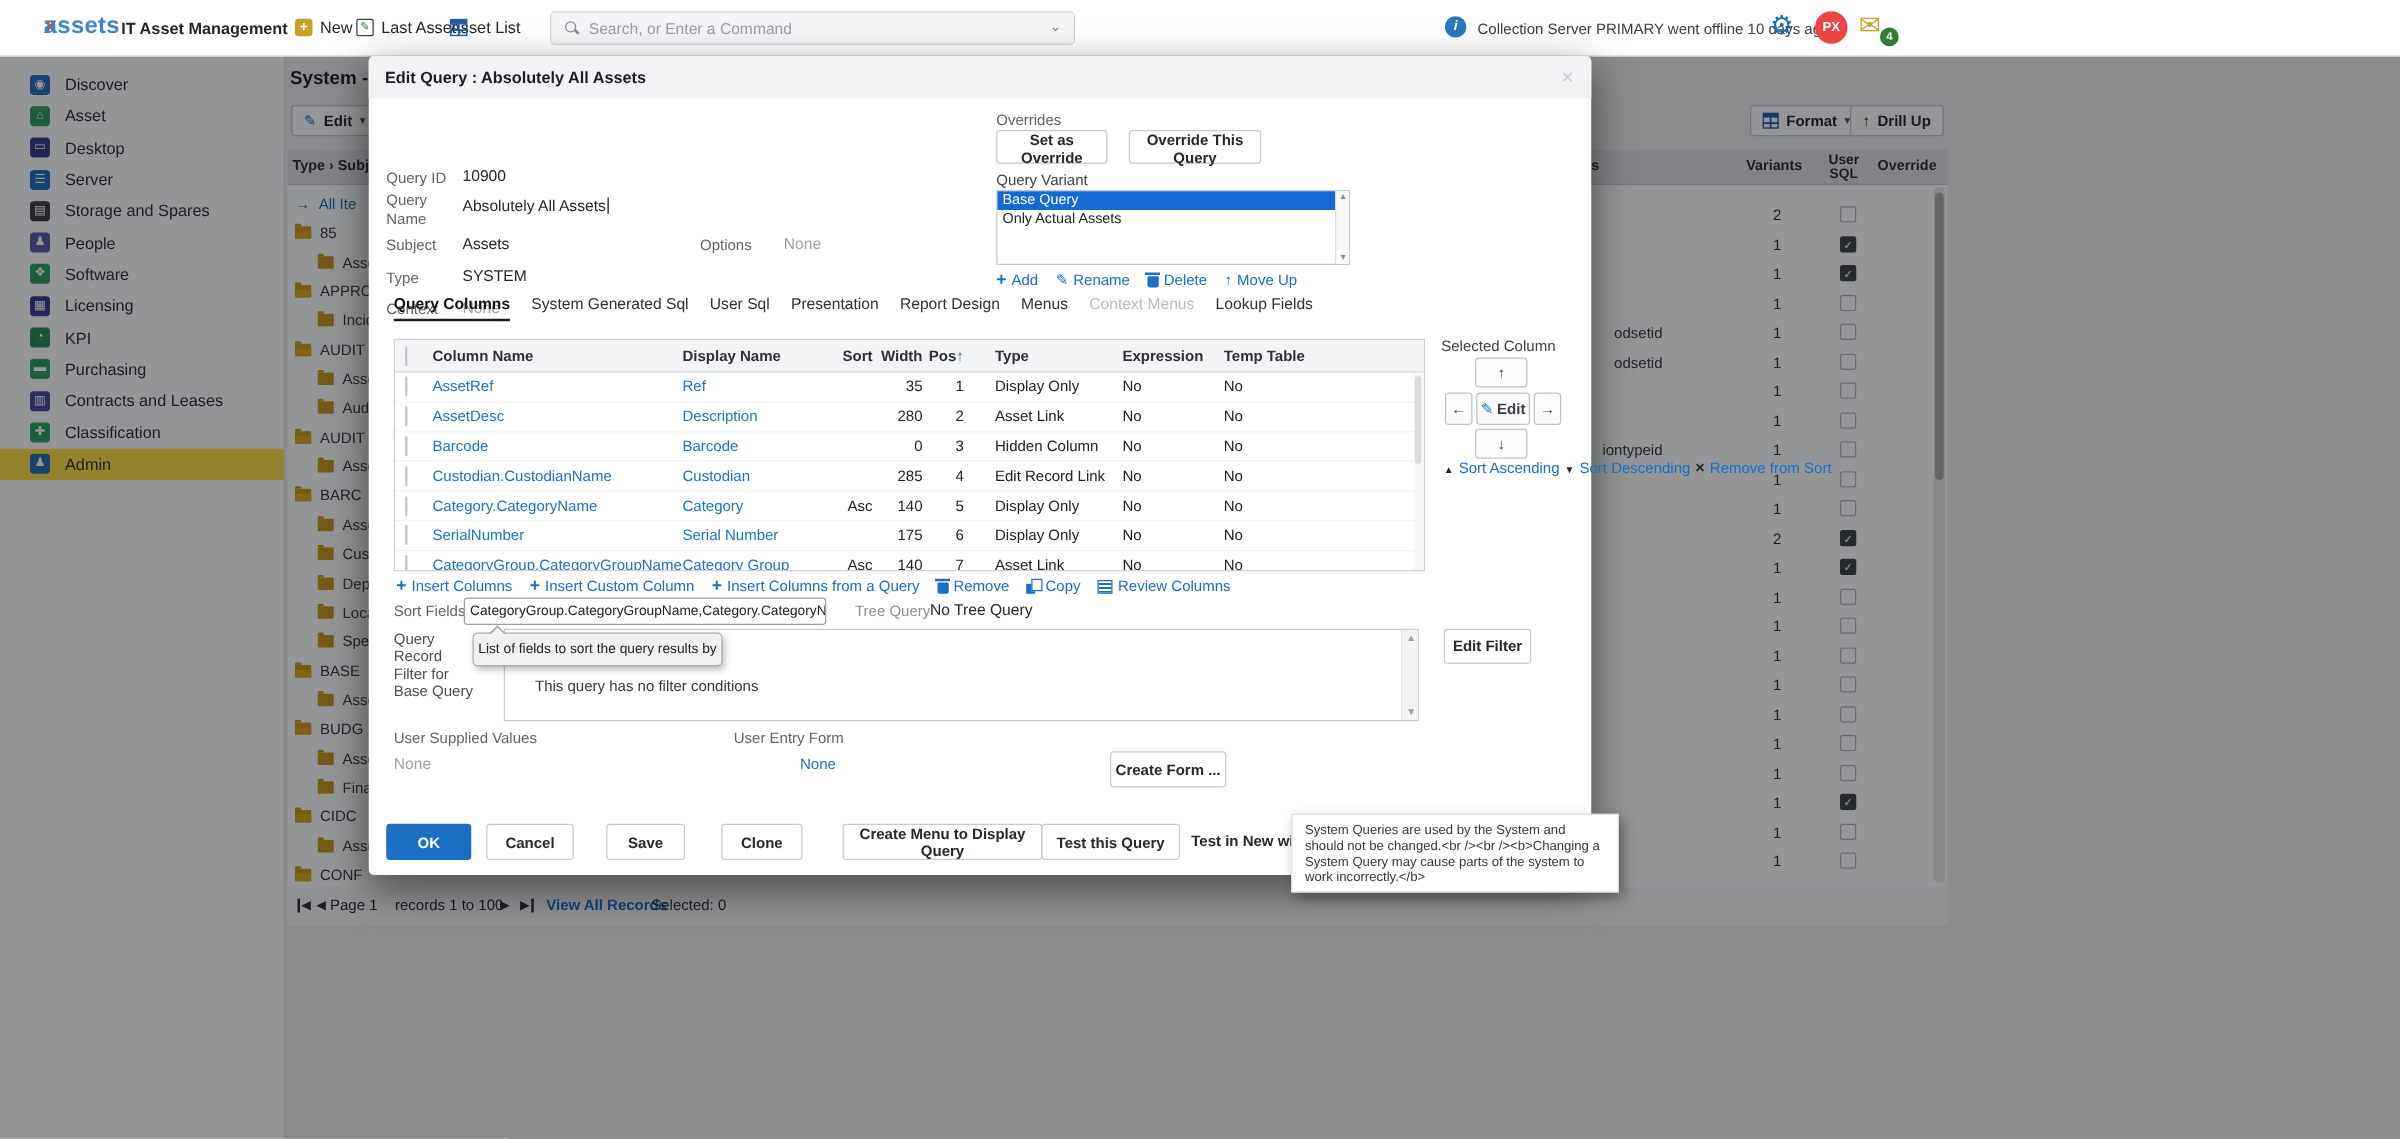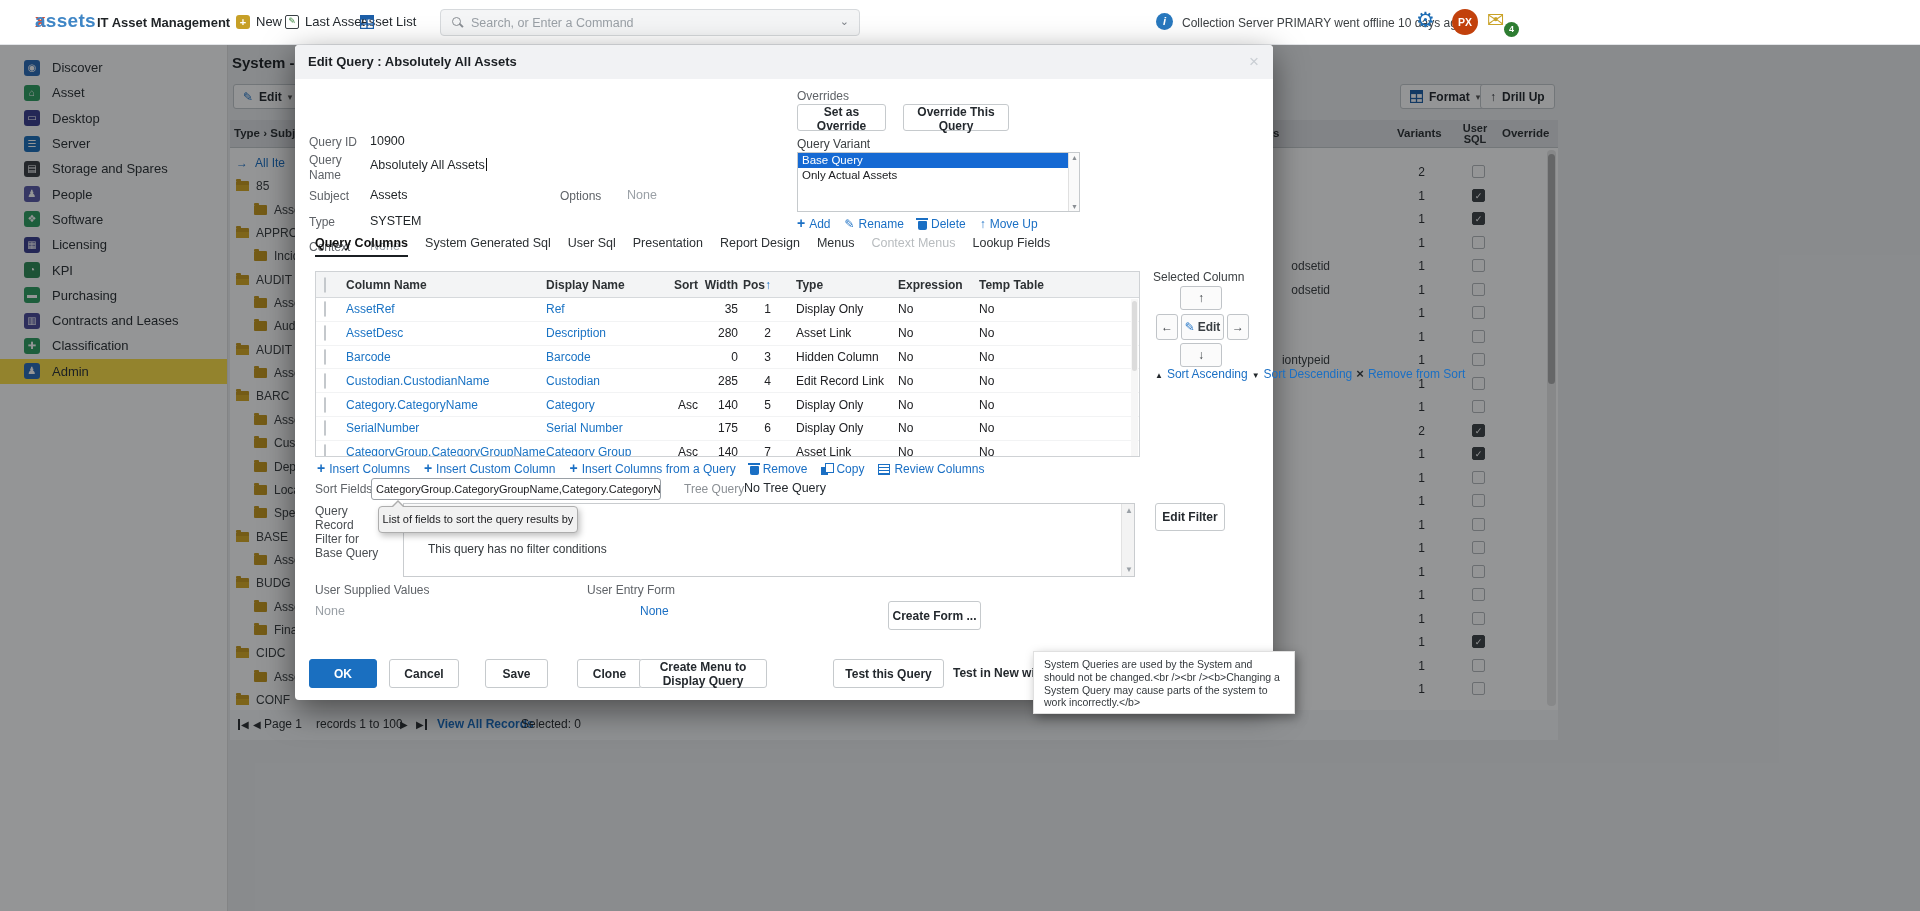--- a/index.html
+++ b/index.html
@@ -19,21 +19,21 @@
   .ic-edit-sq{display:inline-block;width:14px;height:14px;background:#fff;border:1.5px solid #3a4045;border-radius:2px;color:#2e7d32;font-size:9px;line-height:11px;text-align:center}
   .search{left:440px;top:9px;width:420px;height:27px;background:#f4f5f6;border:1px solid #d6d9dc;border-radius:4px}
   .search .ph{left:30px;top:6px;color:#9aa0a6;font-size:12.5px}
   .ic-mag{left:11px;top:7px;width:12px;height:12px}
   .ic-mag::before{content:"";position:absolute;width:7px;height:7px;border:1.6px solid #8a8f94;border-radius:50%;left:0;top:0}
   .ic-mag::after{content:"";position:absolute;width:1.8px;height:4.5px;background:#8a8f94;transform:rotate(-45deg);left:8px;top:6px}
   .search .chev{right:10px;top:5px;color:#7d8玉288;color:#7d8288;font-size:11px}
   .ic-info{left:1156px;top:13px;width:17px;height:17px;border-radius:50%;background:#2878be;color:#fff;font-size:11px;font-weight:700;text-align:center;line-height:17px;font-style:italic}
   .notif{left:1182px;top:16px;font-size:12px;color:#3c4043}
   .ic-gear{left:1416px;top:8px;font-size:21px;color:#1d6db5;cursor:pointer}
-  .avatar{left:1452px;top:9px;width:26px;height:26px;border-radius:50%;background:#c2410c;color:#fff;font-size:10.5px;font-weight:700;text-align:center;line-height:26px;cursor:pointer}
+  .avatar{left:1452px;top:9px;width:26px;height:26px;border-radius:50%;background:#ef4444;color:#fff;font-size:10.5px;font-weight:700;text-align:center;line-height:26px;cursor:pointer}
   .ic-mail{left:1487px;top:8px;font-size:21px;color:#c9a227;cursor:pointer}
   .mail-badge{left:1504px;top:22px;width:15px;height:15px;border-radius:50%;background:#2e7d32;color:#fff;font-size:9px;font-weight:700;text-align:center;line-height:15px}
 
   
   .sidebar{position:absolute;left:0;top:45px;width:228px;height:866px;background:#fff;border-right:1px solid #e2e2e2;padding-top:10px}
   .sb-item{display:flex;align-items:center;height:25.3px;padding-left:24px;cursor:pointer}
   .sb-item.sb-active{background:#fde047}
   .sb-ic{width:16px;height:16px;border-radius:3px;color:#fff;font-size:10px;line-height:16px;text-align:center;flex:none}
   .sb-label{margin-left:12px;font-size:13px;color:#2d3236}
   .gi-discover::before{content:"◉"}.gi-asset::before{content:"⌂"}.gi-desktop::before{content:"▭"}
@@ -713,21 +713,21 @@
     <span class="abs mnone" style="left:20px;top:559px">None</span>
     <span class="abs mlabel" style="left:292px;top:538px">User Entry Form</span>
     <span class="abs" style="left:345px;top:559px;color:#1a6fc4;cursor:pointer">None</span>
     <button class="obtn" style="left:593px;top:556px;width:93px;height:29px">Create Form ...</button>
 
     <div>
         <button class="dbtn primary" style="left: 14px; width: 68px;">OK</button>
         <button class="dbtn" style="left: 94px; width: 70px;">Cancel</button>
         <button class="dbtn" style="left: 190px; width: 63px;">Save</button>
         <button class="dbtn" style="left: 282px; width: 65px;">Clone</button>
-        <button class="dbtn" style="left: 344px; width: 128px;">Create Menu to Display Query</button>
+        <button class="dbtn" style="left: 379px; width: 160px;">Create Menu to Display Query</button>
         <button class="dbtn" style="left: 538px; width: 111px;">Test this Query</button>
       </div>
     <span class="partial-btn-label">Test in New windo</span>
   </div>
 
   <div class="tooltip-system">System Queries are used by the System and should not be changed.&lt;br /&gt;&lt;br /&gt;&lt;b&gt;Changing a System Query may cause parts of the system to work incorrectly.&lt;/b&gt;</div>
 
 </div>
 
 </body></html>

